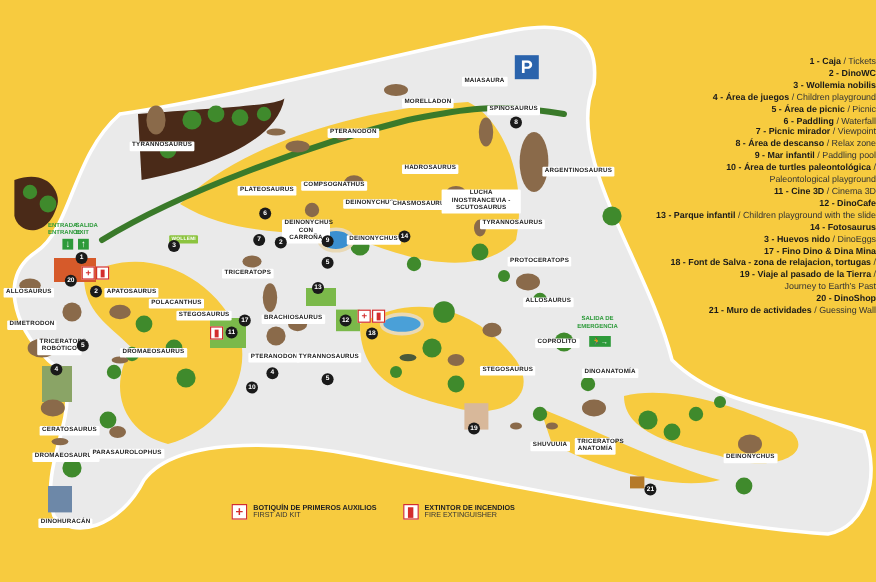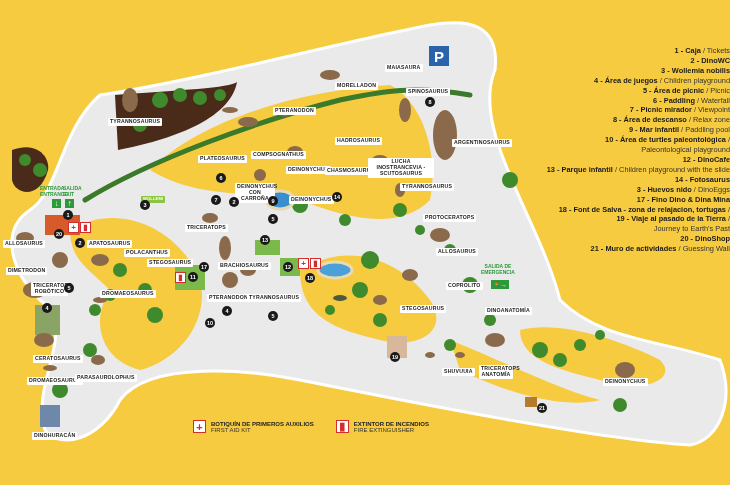--- a/index.html
+++ b/index.html
@@ -216,20 +216,21 @@
   <div class="li"><b>2</b><b> - </b><b>DinoWC</b></div>
   <div class="li"><b>3</b><b> - </b><b>Wollemia nobilis</b></div>
   <div class="li"><b>4</b><b> - </b><b>Área de juegos</b><span class="en"> / </span><span class="en">Children playground</span></div>
   <div class="li"><b>5</b><b> - </b><b>Área de picnic</b><span class="en"> / </span><span class="en">Picnic</span></div>
   <div class="li"><b>6</b><b> - </b><b>Paddling</b><span class="en"> / </span><span class="en">Waterfall</span></div>
   <div class="li"><b>7</b><b> - </b><b>Picnic mirador</b><span class="en"> / </span><span class="en">Viewpoint</span></div>
   <div class="li"><b>8</b><b> - </b><b>Área de descanso</b><span class="en"> / </span><span class="en">Relax zone</span></div>
   <div class="li"><b>9</b><b> - </b><b>Mar infantil</b><span class="en"> / </span><span class="en">Paddling pool</span></div>
   <div class="li"><b>10</b><b> - </b><b>Área de turtles paleontológica</b><span class="en"> /</span></div>
   <div class="li"><span class="sub">Paleontological playground</span></div>
+  <div class="li"><b>11</b><b> - </b><b>Cine 3D</b><span class="en"> / </span><span class="en">Cinema 3D</span></div>
   <div class="li"><b>12</b><b> - </b><b>DinoCafe</b></div>
   <div class="li"><b>13</b><b> - </b><b>Parque infantil</b><span class="en"> / </span><span class="en">Children playground with the slide</span></div>
   <div class="li"><b>14</b><b> - </b><b>Fotosaurus</b></div>
   <div class="li"><b>3</b><b> - </b><b>Huevos nido</b><span class="en"> / </span><span class="en">DinoEggs</span></div>
   <div class="li"><b>17</b><b> - </b><b>Fino Dino &amp; Dina Mina</b></div>
   <div class="li"><b>18</b><b> - </b><b>Font de Salva - zona de relajacion, tortugas</b><span class="en"> /</span></div>
   <div class="li"><b>19</b><b> - </b><b>Viaje al pasado de la Tierra</b><span class="en"> /</span></div>
   <div class="li"><span class="sub">Journey to Earth's Past</span></div>
   <div class="li"><b>20</b><b> - </b><b>DinoShop</b></div>
   <div class="li"><b>21</b><b> - </b><b>Muro de actividades</b><span class="en"> / </span><span class="en">Guessing Wall</span></div>

